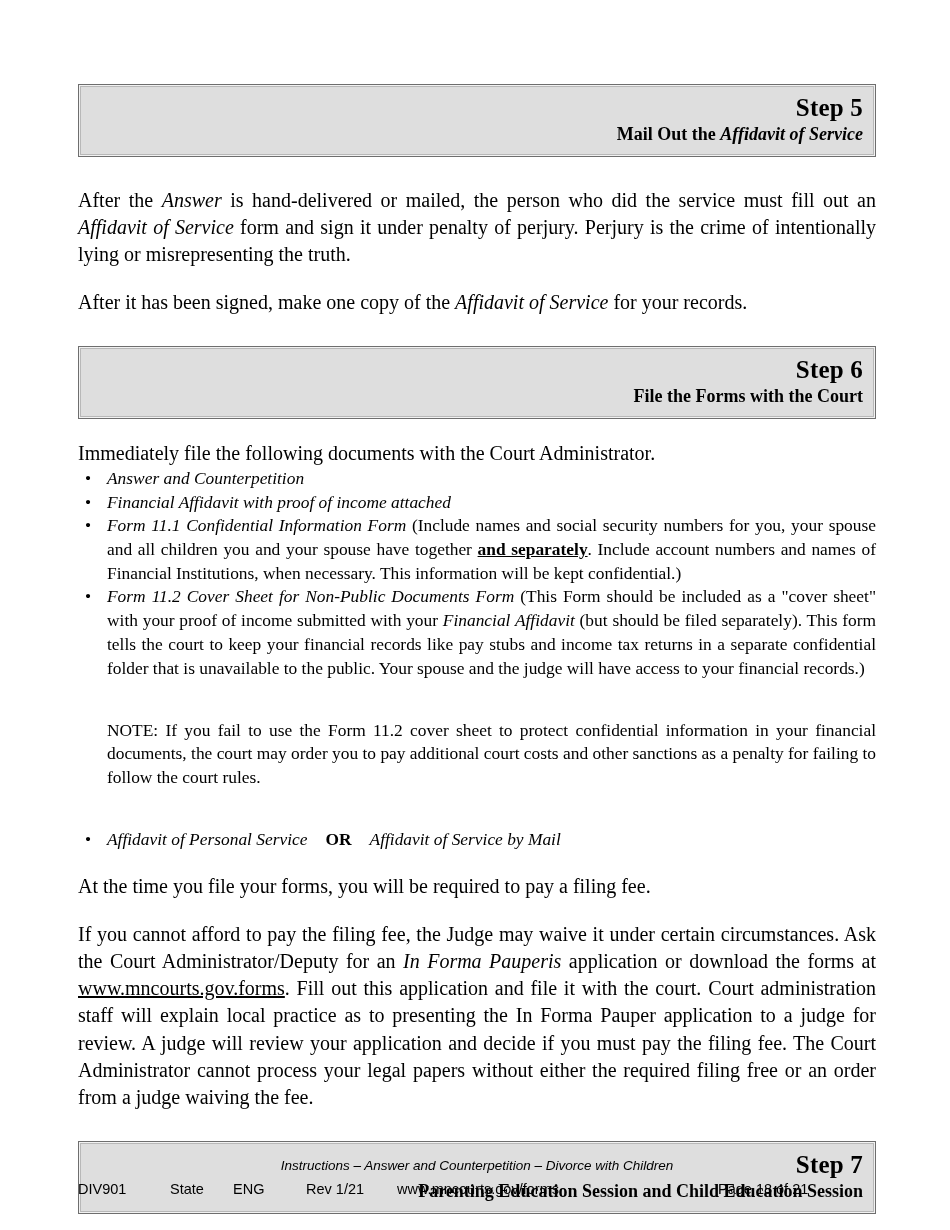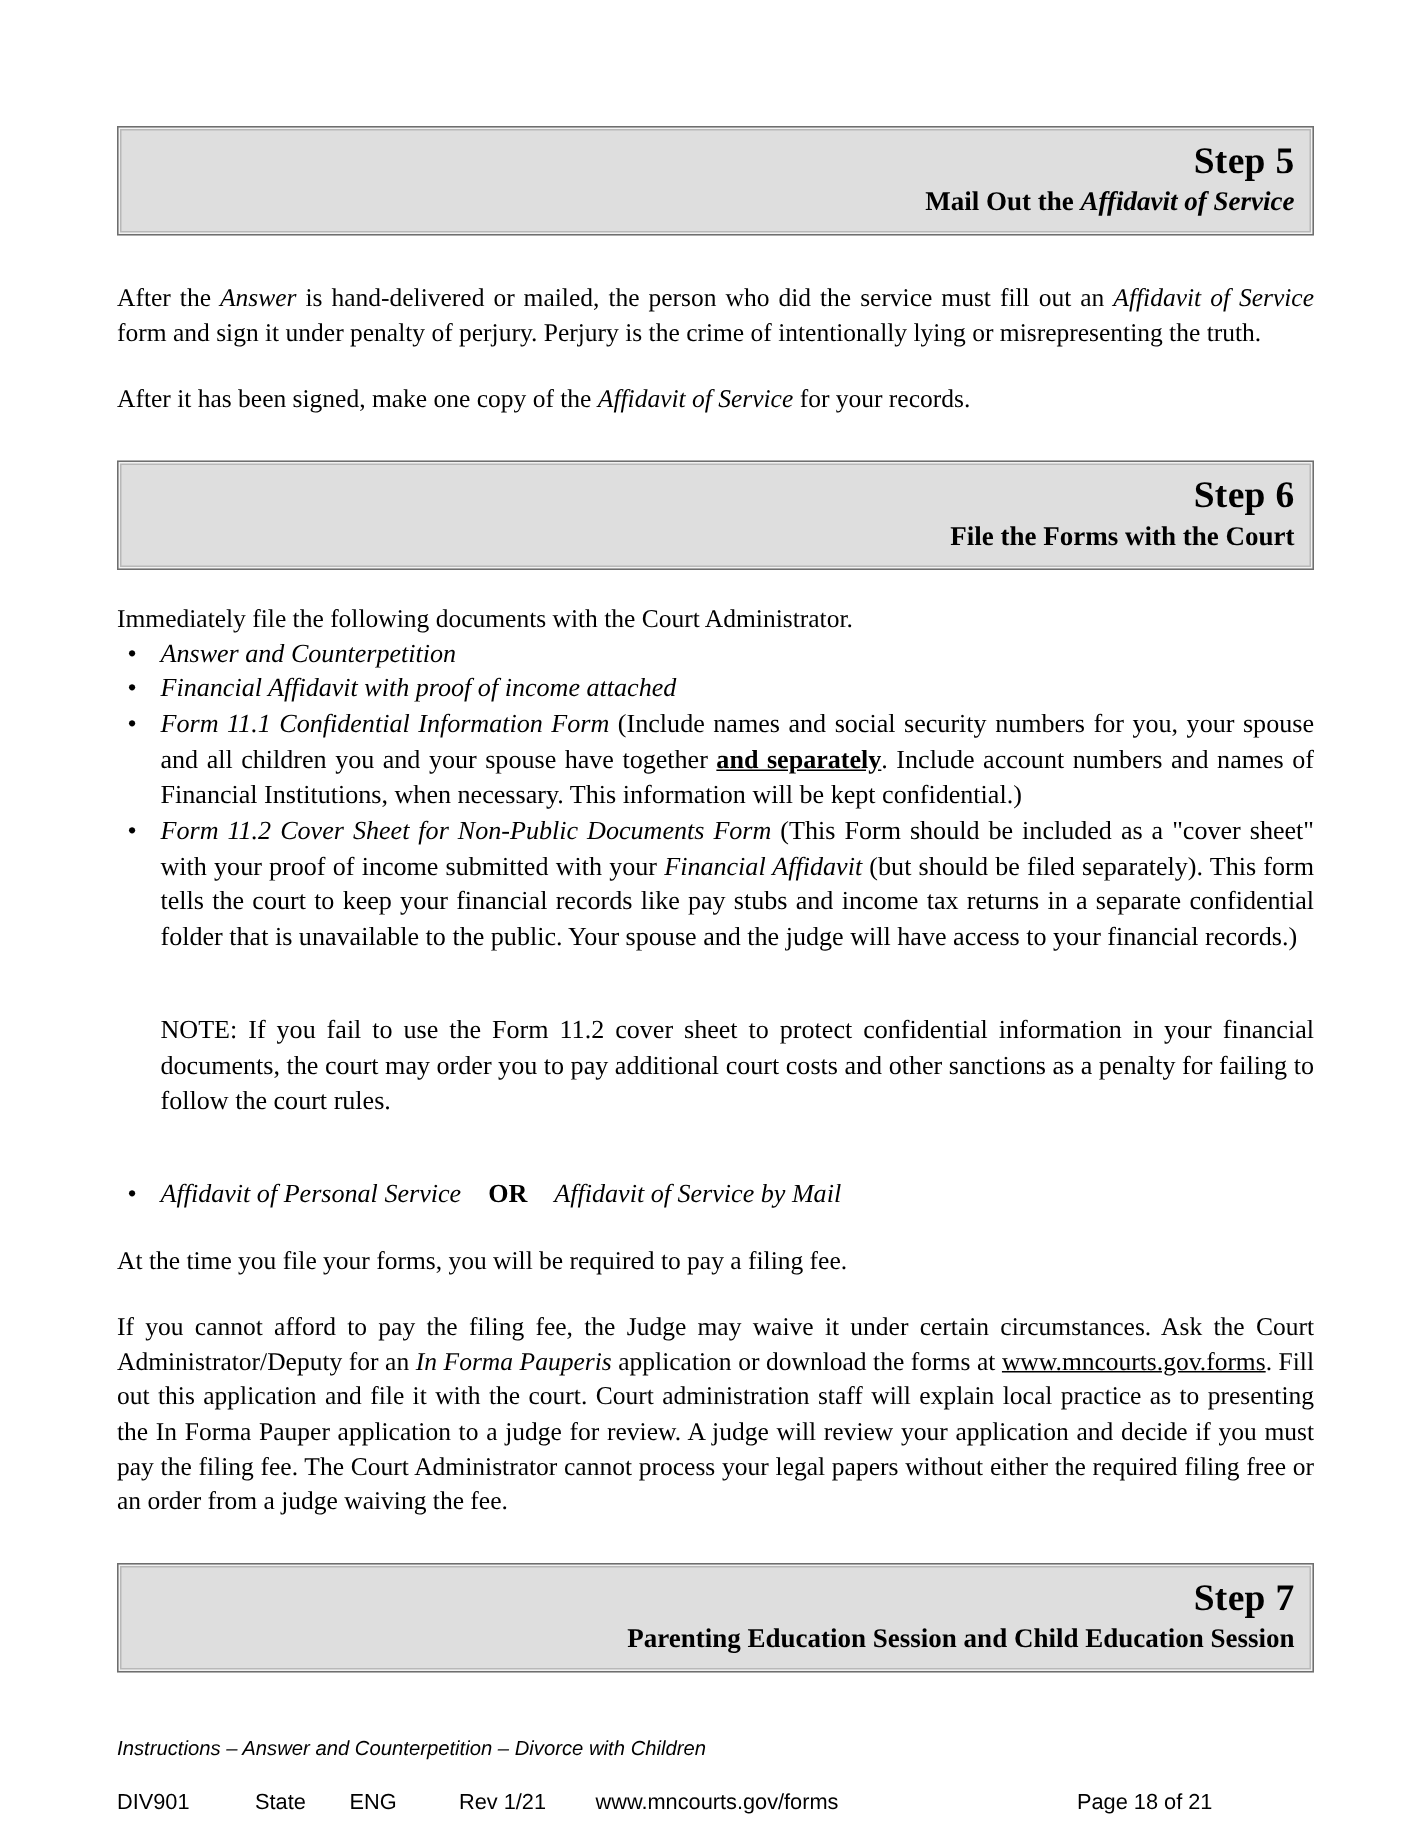--- a/index.html
+++ b/index.html
@@ -49,21 +49,21 @@
   .step-box .step-subtitle {
     font-size: 18px;
     font-weight: bold;
     line-height: 1.2;
     margin-top: 2px;
   }
   .step-box .step-subtitle i { font-style: italic; }
 
   
   p.body {
-    font-size: 17px;
+    font-size: 20px;
     line-height: 1.36;
     margin: 0;
     text-align: justify;
   }
   p.body.noj { text-align: left; }
   i { font-style: italic; }
   b { font-weight: bold; text-decoration: underline; }
   .spacer-m { height: 21px; }
   .spacer-l { height: 30px; }
 
@@ -111,27 +111,28 @@
     left: 78px;
     top: 1158px;
     width: 798px;
     font-family: "Liberation Sans", "DejaVu Sans", sans-serif;
   }
   .footer-line1 {
     font-size: 13.5px;
     font-style: italic;
     line-height: 1.25;
     white-space: nowrap;
+    text-align: center;
   }
   .footer-line2 {
     position: relative;
     font-size: 14.5px;
     line-height: 1.3;
     height: 20px;
-    margin-top: 18px;
+    margin-top: 5px;
   }
   .footer-line2 span { position: absolute; top: 0; white-space: nowrap; }
   .f-code  { left: 0px; }
   .f-state { left: 92px; }
   .f-lang  { left: 155px; }
   .f-rev   { left: 228px; }
   .f-url   { left: 319px; }
   .f-page  { left: 640px; }
 </style>
 </head>

